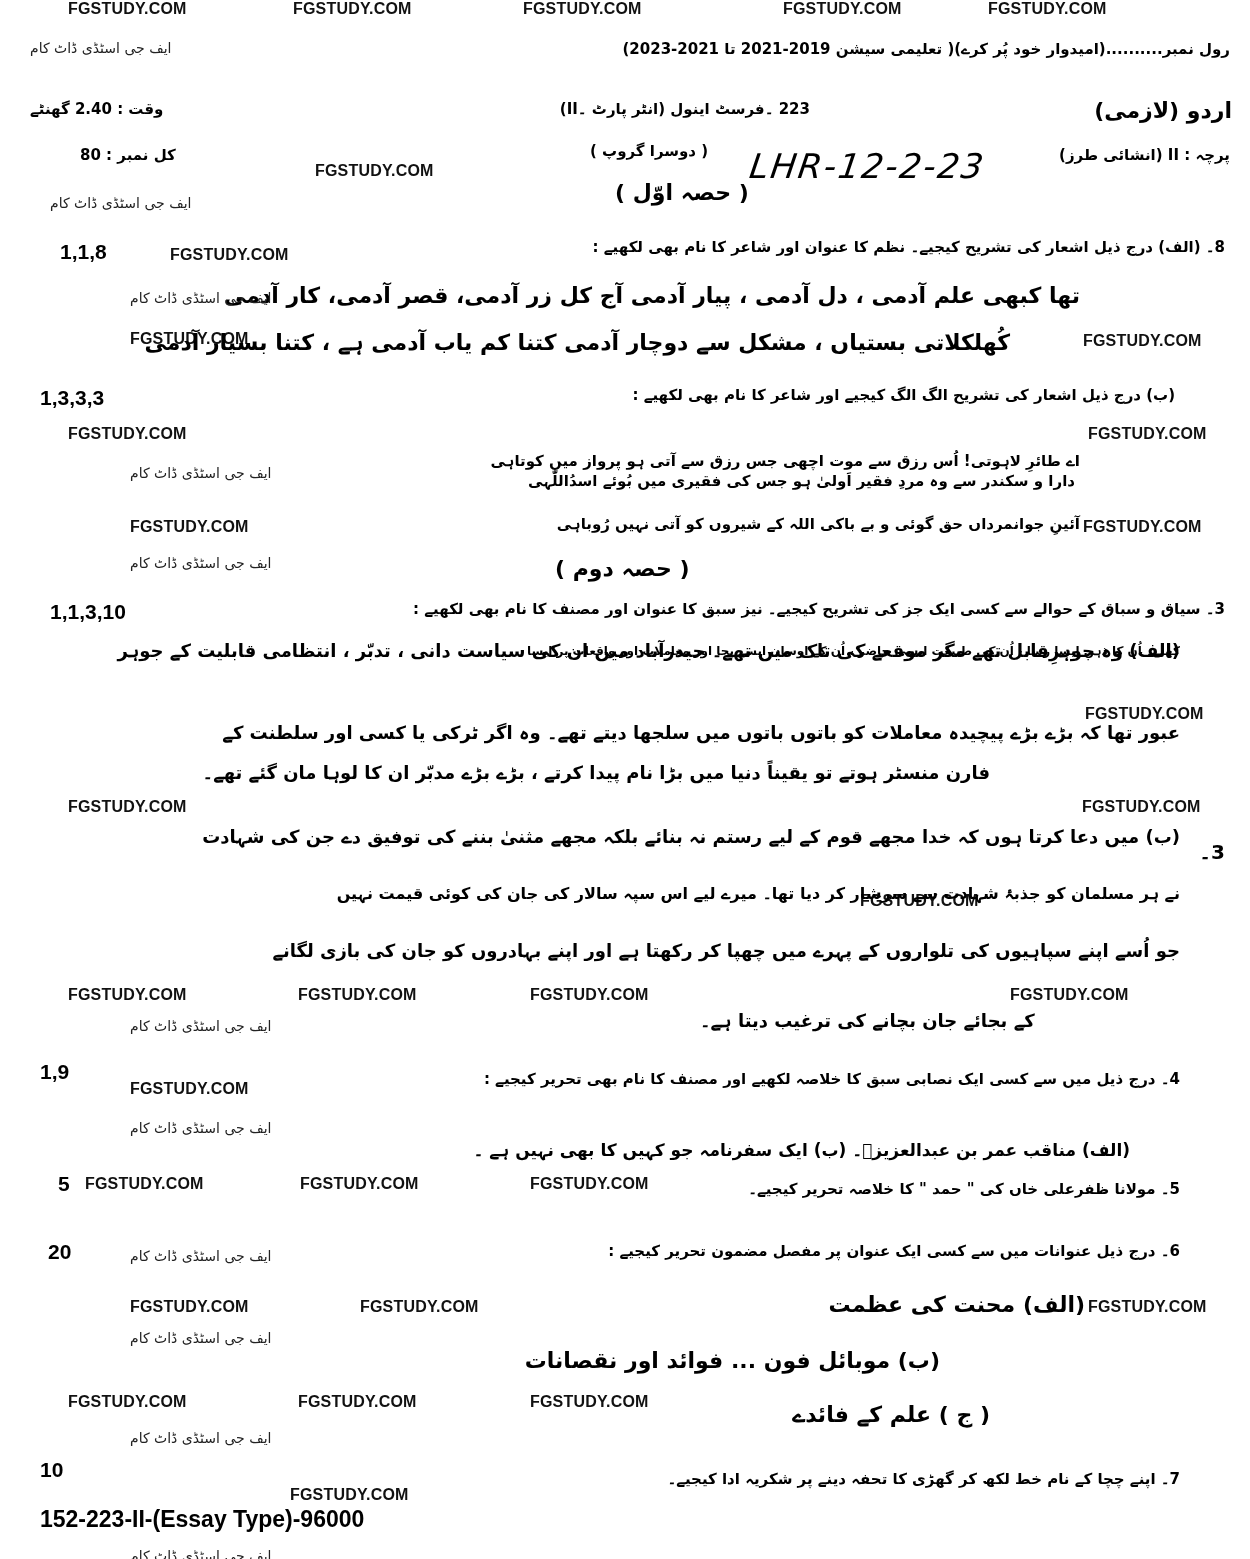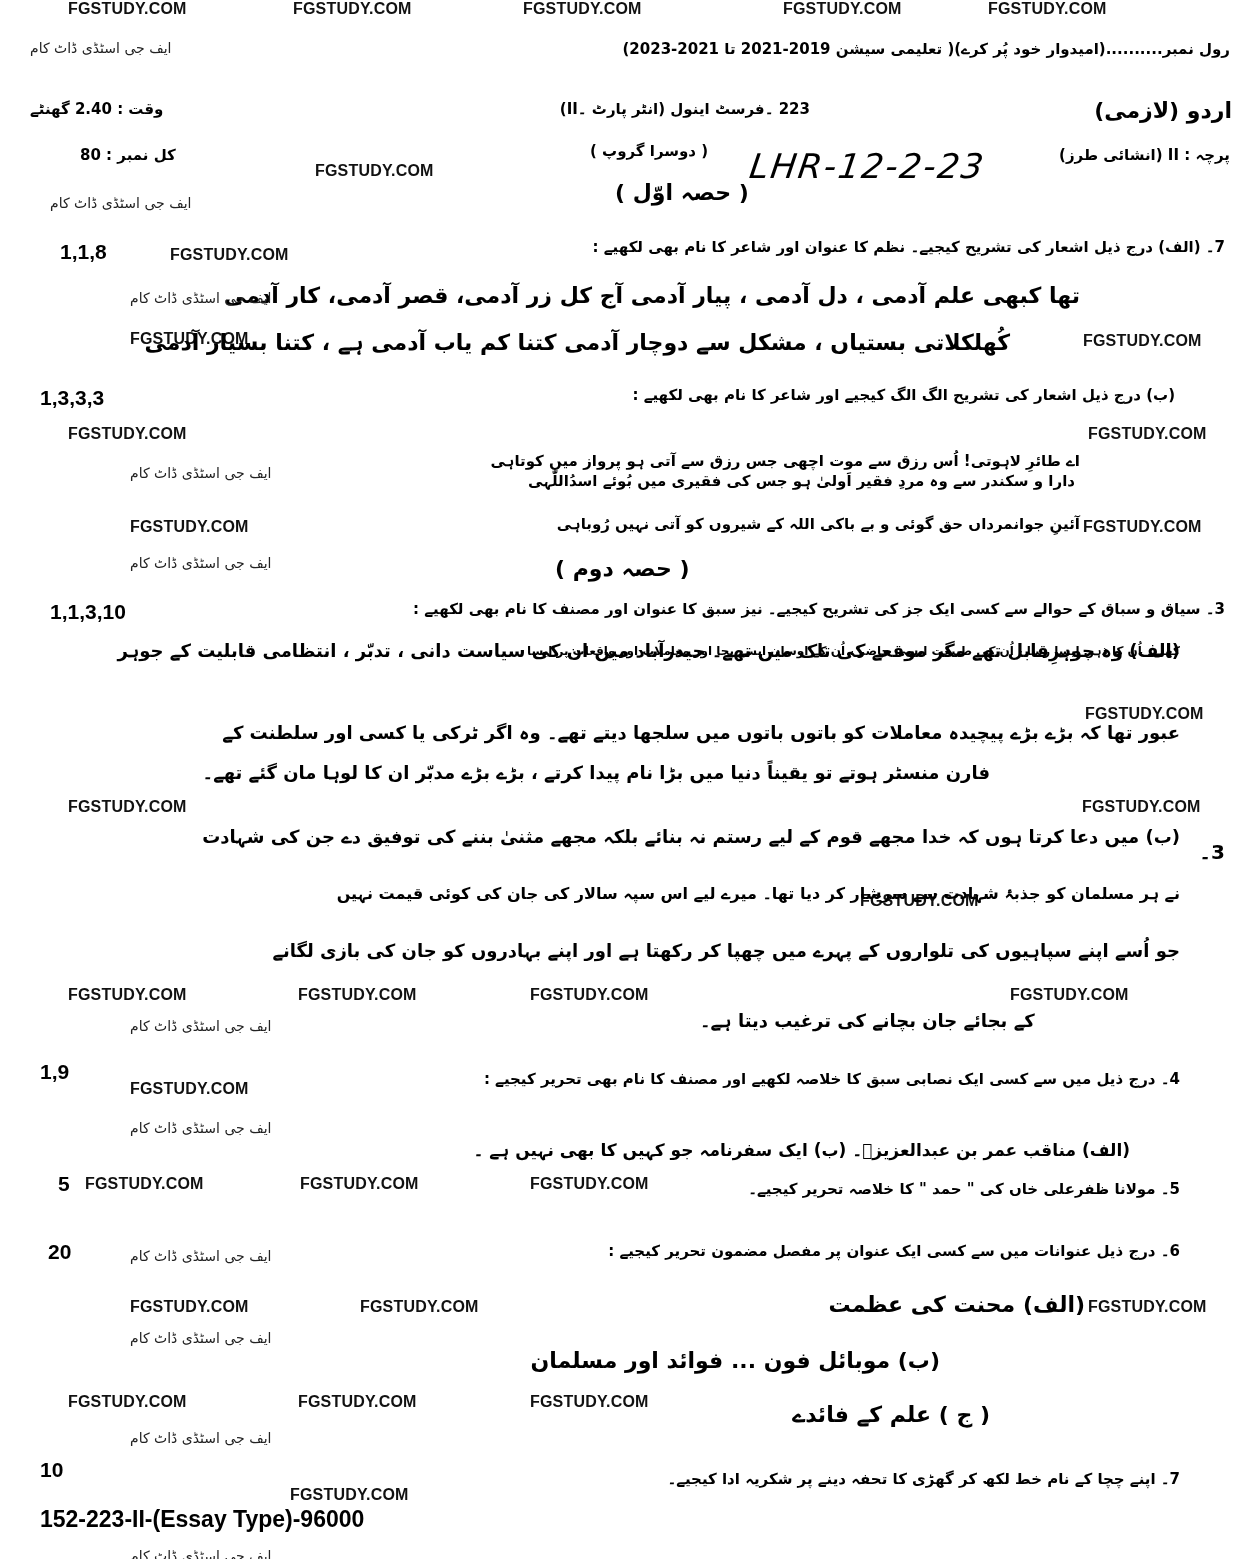--- a/index.html
+++ b/index.html
@@ -36,21 +36,21 @@
 <div class="ur ur-m" style="right:20px;top:146px;">پرچہ : II (انشائی طرز)</div>
 <div class="ur ur-m" style="left:590px;top:142px;">( دوسرا گروپ )</div>
 <div class="ur ur-m" style="left:80px;top:146px;">کل نمبر : 80</div>
 <div class="wm" style="left:315px;top:162px;">FGSTUDY.COM</div>
 <div class="hand" style="left:750px;top:146px;">LHR-12-2-23</div>
 <div class="ur ur-l" style="left:615px;top:180px;">( حصہ اوّل )</div>
 <div class="wmu" style="left:50px;top:195px;">ایف جی اسٹڈی ڈاٹ کام</div>
 
 <div class="marks" style="left:60px;top:240px;">1,1,8</div>
 <div class="wm" style="left:170px;top:246px;">FGSTUDY.COM</div>
-<div class="ur ur-m" style="right:25px;top:238px;">7۔ (الف) درج ذیل اشعار کی تشریح کیجیے۔ نظم کا عنوان اور شاعر کا نام بھی لکھیے :</div>
+<div class="ur ur-m" style="right:25px;top:238px;">8۔ (الف) درج ذیل اشعار کی تشریح کیجیے۔ نظم کا عنوان اور شاعر کا نام بھی لکھیے :</div>
 <div class="ur ur-l" style="right:170px;top:283px;">تھا کبھی علم آدمی ، دل آدمی ، پیار آدمی     آج کل زر آدمی، قصر آدمی، کار آدمی</div>
 <div class="wmu" style="left:130px;top:290px;">ایف جی اسٹڈی ڈاٹ کام</div>
 <div class="wm" style="left:130px;top:330px;">FGSTUDY.COM</div>
 <div class="ur ur-l" style="right:240px;top:330px;">کُھلکلاتی بستیاں ، مشکل سے دوچار آدمی     کتنا کم یاب آدمی ہے ، کتنا بسیار آدمی</div>
 <div class="wm" style="left:1083px;top:332px;">FGSTUDY.COM</div>
 
 <div class="marks" style="left:40px;top:386px;">1,3,3,3</div>
 <div class="ur ur-m" style="right:75px;top:386px;">(ب) درج ذیل اشعار کی تشریح الگ الگ کیجیے اور شاعر کا نام بھی لکھیے :</div>
 <div class="wm" style="left:68px;top:425px;">FGSTUDY.COM</div>
 <div class="ur ur-m" style="right:170px;top:452px;">اے طائرِ لاہوتی! اُس رزق سے موت اچھی     جس رزق سے آتی ہو پرواز میں کوتاہی</div>
@@ -98,21 +98,21 @@
 <div class="ur ur-m" style="right:70px;top:1180px;">5۔ مولانا ظفرعلی خاں کی " حمد " کا خلاصہ تحریر کیجیے۔</div>
 
 <div class="marks" style="left:48px;top:1240px;">20</div>
 <div class="wmu" style="left:130px;top:1248px;">ایف جی اسٹڈی ڈاٹ کام</div>
 <div class="ur ur-m" style="right:70px;top:1242px;">6۔ درج ذیل عنوانات میں سے کسی ایک عنوان پر مفصل مضمون تحریر کیجیے :</div>
 <div class="wm" style="left:130px;top:1298px;">FGSTUDY.COM</div>
 <div class="wm" style="left:360px;top:1298px;">FGSTUDY.COM</div>
 <div class="wm" style="left:1088px;top:1298px;">FGSTUDY.COM</div>
 <div class="ur ur-l" style="right:165px;top:1292px;">(الف) محنت کی عظمت</div>
 <div class="wmu" style="left:130px;top:1330px;">ایف جی اسٹڈی ڈاٹ کام</div>
-<div class="ur ur-l" style="right:310px;top:1348px;">(ب) موبائل فون ... فوائد اور مسلمان</div>
+<div class="ur ur-l" style="right:310px;top:1348px;">(ب) موبائل فون ... فوائد اور نقصانات</div>
 <div class="wm" style="left:68px;top:1393px;">FGSTUDY.COM</div>
 <div class="wm" style="left:298px;top:1393px;">FGSTUDY.COM</div>
 <div class="wm" style="left:530px;top:1393px;">FGSTUDY.COM</div>
 <div class="ur ur-l" style="right:260px;top:1402px;">( ج ) علم کے فائدے</div>
 <div class="wmu" style="left:130px;top:1430px;">ایف جی اسٹڈی ڈاٹ کام</div>
 
 <div class="marks" style="left:40px;top:1458px;">10</div>
 <div class="wm" style="left:290px;top:1486px;">FGSTUDY.COM</div>
 <div class="ur ur-m" style="right:70px;top:1470px;">7۔ اپنے چچا کے نام خط لکھ کر گھڑی کا تحفہ دینے پر شکریہ ادا کیجیے۔</div>
 

